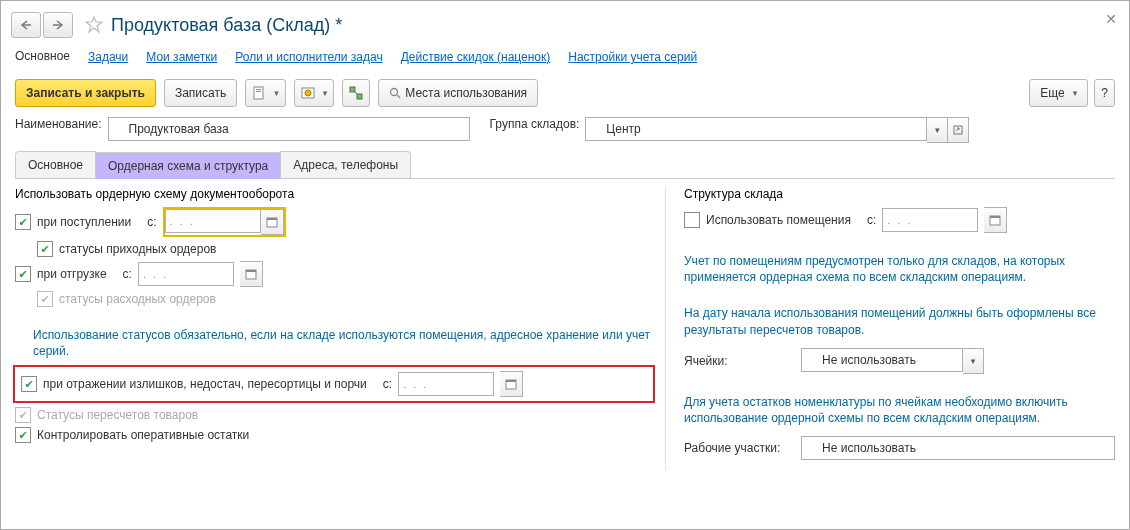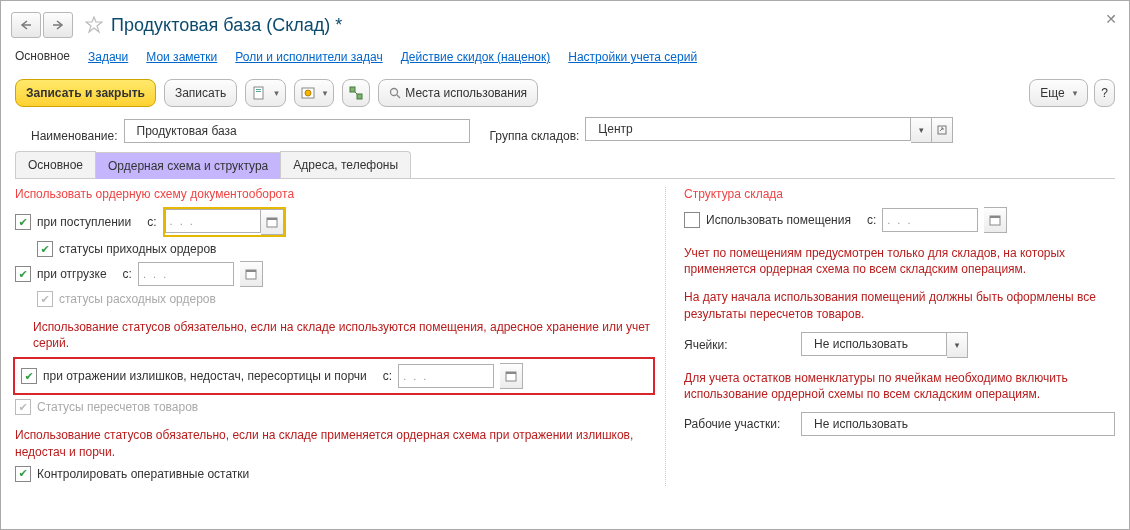--- a/index.html
+++ b/index.html
@@ -21,52 +21,52 @@
   }
   .title-star { color: #bbb; margin-right: 8px; }
   .title-text { font-size: 18px; color: #0c4a6e; }
   .close-x { position: absolute; top: 10px; right: 12px; color: #888; font-size: 14px; cursor: pointer; }
   .top-links { padding: 4px 14px 10px 14px; display: flex; gap: 18px; align-items: center; font-size: 12px; }
   .tab-link { color: #0066cc; text-decoration: underline; cursor: pointer; }
   .tab-active { color: #333; text-decoration: none; border-bottom: 2px solid transparent; }
   .cmdbar { padding: 4px 14px 8px 14px; display: flex; align-items: center; gap: 8px; }
   .btn {
     height: 26px; border: 1px solid #b8b8b8; background: linear-gradient(#fdfdfd,#ececec);
-    border-radius: 8px; padding: 0 10px; display: inline-flex; align-items: center; gap: 4px;
+    border-radius: 3px; padding: 0 10px; display: inline-flex; align-items: center; gap: 4px;
     font-size: 12px; color: #333;
   }
   .btn.primary { background: linear-gradient(#ffe96b,#ffd233); border-color: #d0a400; font-weight: bold; }
   .btn.icon-only { padding: 0 6px; }
   .btn.split::after { content: "▾"; font-size: 9px; color: #666; margin-left: 4px; }
   .spacer { flex: 1; }
-  .field-row { padding: 2px 14px 8px 14px; display: flex; align-items: flex-end; gap: 6px; margin-left: 16px; }
-  .input-text { height: 22px; border: 1px solid #b0b0b0; background: #fff; padding: 0 12px; font-size: 12px; color: #333; }
+  .field-row { padding: 2px 14px 8px 14px; display: flex; align-items: flex-start; gap: 6px; }
+  .input-text { height: 22px; border: 1px solid #b0b0b0; background: #fff; padding: 0 20px; font-size: 12px; color: #333; }
   .combo-wrap { display: flex; }
   .combo-btn { width: 20px; height: 24px; border: 1px solid #b0b0b0; border-left: none; background: linear-gradient(#fdfdfd,#ececec); display:flex; align-items:center; justify-content:center; font-size:9px; color:#555; }
   .subtabs { margin: 0 14px; }
   .subtab-bar { display: flex; border-bottom: 1px solid #ccc; }
   .subtab { padding: 6px 12px; border: 1px solid #ccc; border-bottom: none; background: #f3f3f3; margin-right: -1px; color: #333; cursor: pointer; }
   .subtab.first { border-top-left-radius: 4px; }
   .subtab.last { border-top-right-radius: 4px; }
   .subtab.active { background: #c4b5fd; position: relative; top: 1px; }
   .content { display: flex; padding: 8px 14px; gap: 10px; }
   .left-col { flex: 0 0 640px; border-right: 1px dotted #ccc; padding-right: 10px; }
   .right-col { flex: 1; padding-left: 8px; }
-  .section-title { color: #ef4444; margin-bottom: 6px; }
+  .section-title { color: #000000; margin-bottom: 6px; }
   .chk-row { display: flex; align-items: center; gap: 6px; margin: 4px 0; }
   .chk {
     width: 14px; height: 14px; border: 1px solid #888; display: inline-flex; align-items: center; justify-content: center;
     font-size: 11px; color: #2f9e44; background: #fff;
   }
   .chk.disabled { border-color: #bbb; color: #bbb; }
   .chk.unchecked { color: transparent; }
   .indent1 { margin-left: 22px; }
   .date-input { width: 86px; height: 22px; border: 1px solid #b0b0b0; background: #fff; padding: 0 4px; display:inline-flex; align-items:center; color:#999; font-size:11px; letter-spacing: 2px;}
   .date-pick { width: 22px; height: 24px; border: 1px solid #b0b0b0; border-left:none; background: linear-gradient(#fdfdfd,#ececec); display:inline-flex; align-items:center; justify-content:center;}
-  .hint { color: #b91c1c; margin: 12px 0 6px 0; line-height: 1.35; }
+  .hint { color: #0369a1; margin: 20px 0 6px 0; line-height: 1.35; }
   .hl-yellow { border: 2px solid #e6b800; padding: 0; display:inline-flex; }
   .hl-red { border: 2px solid #d9262c; padding: 4px 6px; display:flex; align-items:center; gap:6px; margin: 4px 0 4px -2px;}
   .lbl { color: #333; }
   .lbl-disabled { color: #aaa; }
   .right-field { display:flex; align-items:center; gap:17px; margin: 10px 0; }
   .right-input { flex:1; }
   .more-btn-group { display:flex; gap:6px; margin-left:auto; }
   svg { display:block; }
 </style>
 </head>
@@ -228,21 +228,20 @@
               <rect x="1" y="2" width="10" height="2" fill="#888"></rect>
             </svg>
         </span>
       </div>
 
       <div class="chk-row" style="margin-top:4px">
         <span class="chk disabled">✔</span>
         <span class="lbl-disabled">Статусы пересчетов товаров</span>
       </div>
 
-      <div class="hint">Использование статусов обязательно, если на складе применяется ордерная схема при отражении излишков, недостач и порчи.</div>
 
       <div class="chk-row">
         <span class="chk">✔</span>
         <span class="lbl">Контролировать оперативные остатки</span>
       </div>
     </div>
 
     <div class="right-col">
       <div class="section-title">Структура склада</div>
 

